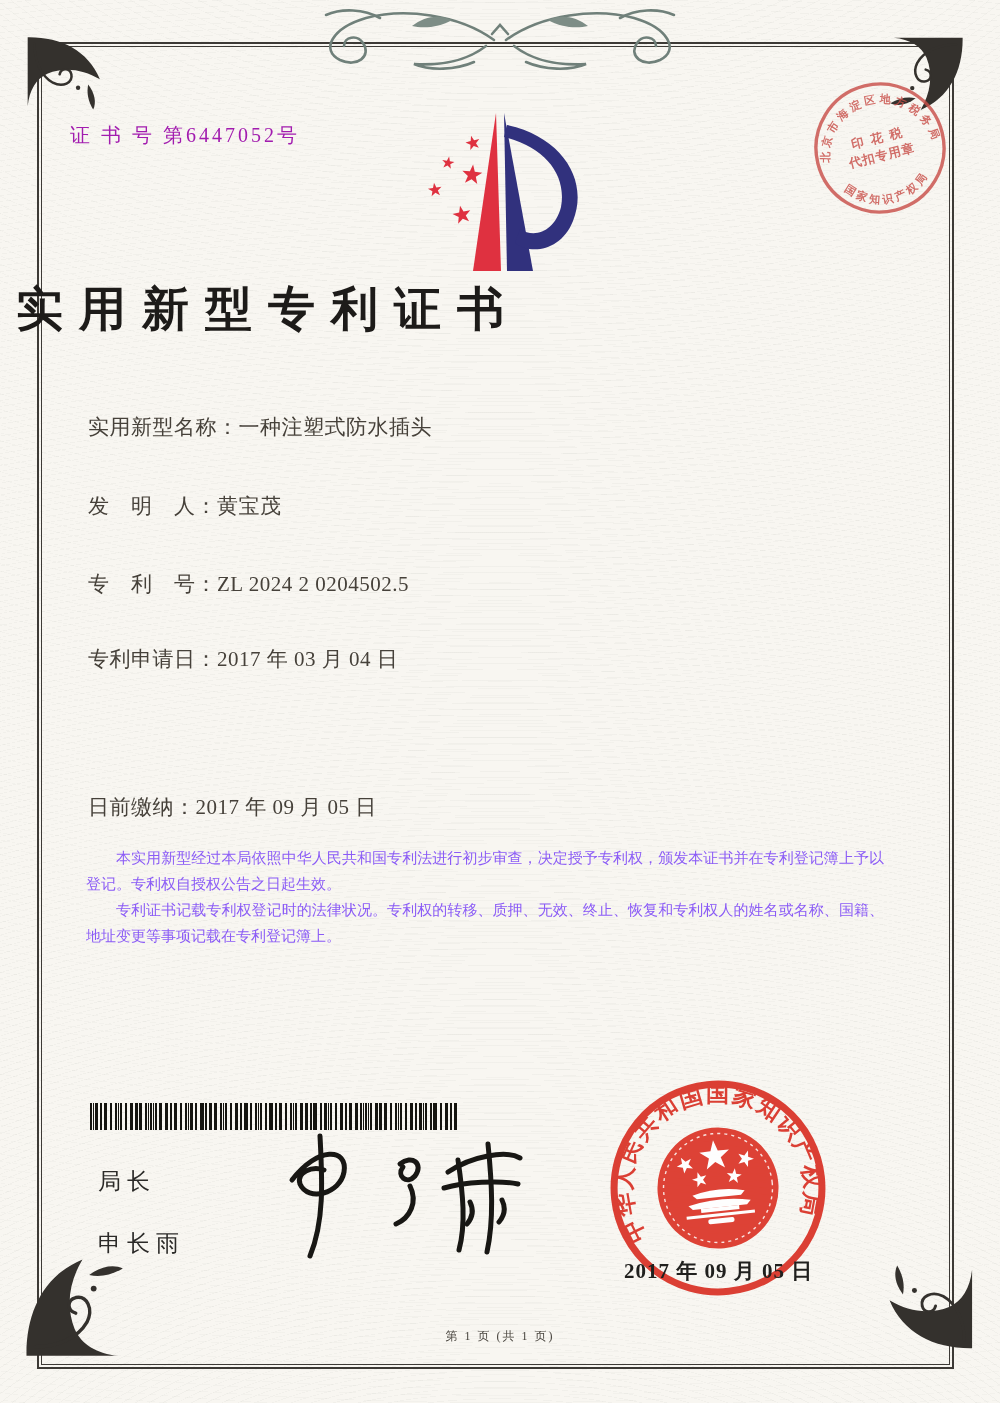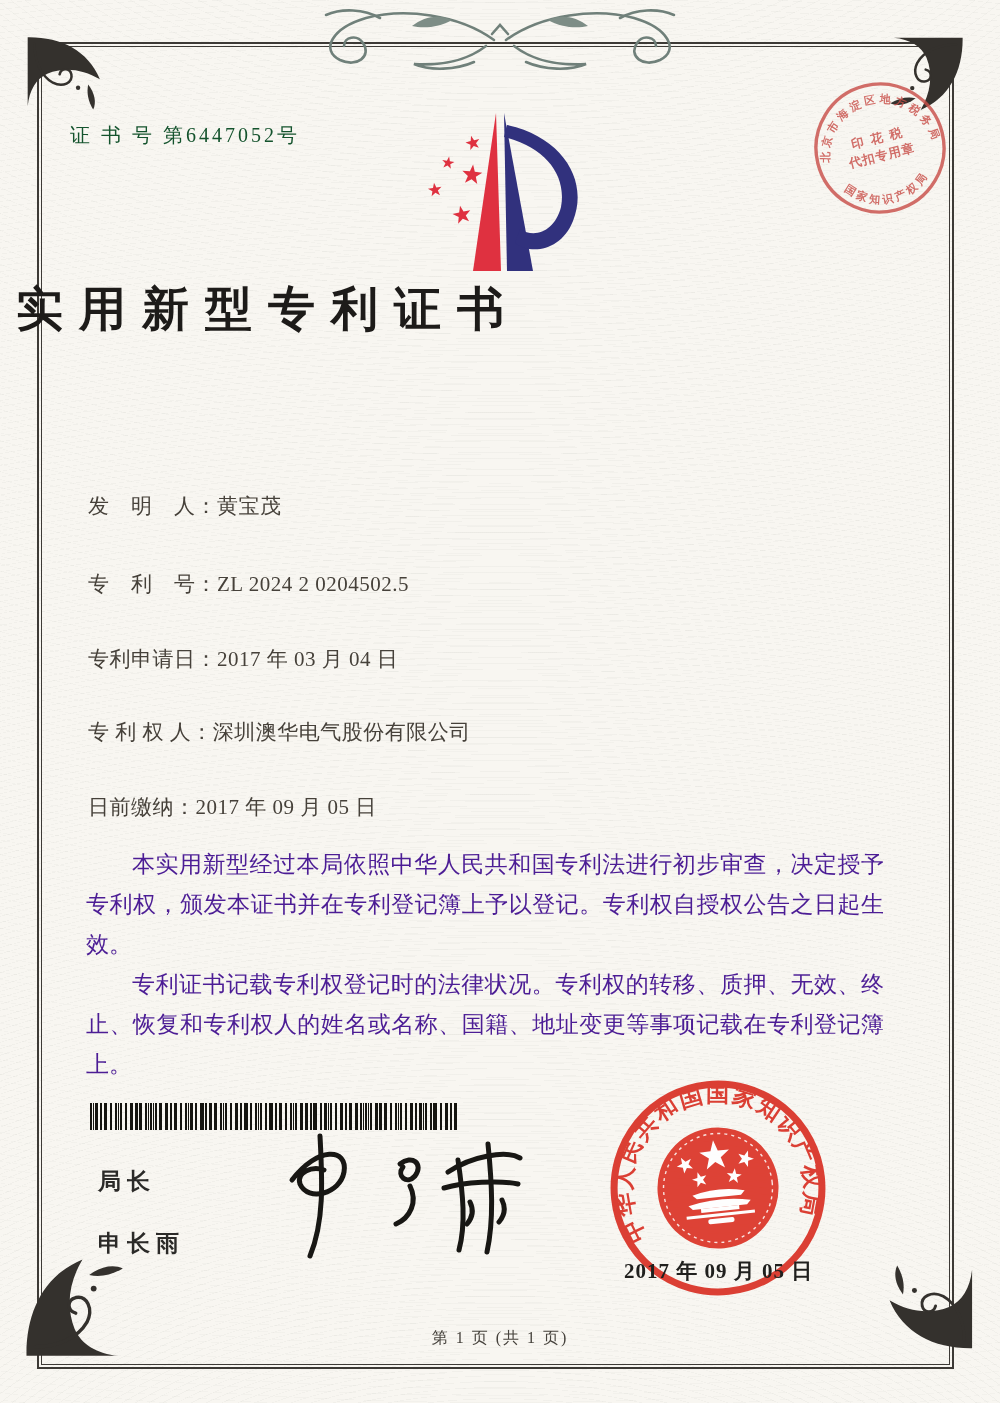--- a/index.html
+++ b/index.html
@@ -13,45 +13,45 @@
     background:
       repeating-radial-gradient(ellipse 1500px 950px at 50% 118%, rgba(110,118,108,.05) 0 1px, transparent 1px 9px),
       repeating-radial-gradient(ellipse 1400px 900px at 50% -18%, rgba(110,118,108,.04) 0 1px, transparent 1px 11px);
   }
   .abs{position:absolute;}
   .frame{
     left:37px;top:42px;width:917px;height:1327px;
     border:2px solid #3d3a36;box-sizing:border-box;
   }
   .frame::after{content:"";position:absolute;inset:2px;border:1px solid #3d3a36;}
-  .cert-no{left:70px;top:122px;font-size:20px;letter-spacing:3px;color:#14532d;white-space:pre;}
+  .cert-no{left:70px;top:122px;font-size:20px;letter-spacing:3px;color:#a21caf;white-space:pre;}
   .title{
     left:0;top:278px;width:100%;text-align:left;
     font-size:47px;font-weight:700;letter-spacing:16px;text-indent:16px;color:#1d1b19;
   }
   .field{left:88px;font-size:21px;color:#46413a;white-space:pre;letter-spacing:.5px;}
   .f0{top:413px;} .f1{top:492px;} .f2{top:570px;} .f3{top:645px;} .f4{top:718px;} .f5{top:793px;}
-  .body-text{left:86px;top:845px;width:798px;font-size:23px;line-height:1.74;
-    text-align:justify;color:#4c1d95;}
+  .body-text{left:86px;top:845px;width:798px;font-size:15px;line-height:1.74;
+    text-align:justify;color:#8b5cf6;}
   .body-text p{margin:0;text-indent:2em;}
   .barcode{
     left:90px;top:1103px;width:370px;height:27px;
     background:
       repeating-linear-gradient(90deg,#15140f 0 2px,transparent 2px 5px),
       repeating-linear-gradient(90deg,#15140f 0 1px,transparent 1px 7px),
       repeating-linear-gradient(90deg,transparent 0 3px,#15140f 3px 4px,transparent 4px 11px);
   }
   .signer{left:98px;font-family:"Liberation Sans","DejaVu Sans",sans-serif;
-    font-weight:700;font-size:23px;letter-spacing:6px;color:#2b2a28;}
+    font-weight:400;font-size:23px;letter-spacing:6px;color:#2b2a28;}
   .signer-title{top:1166px;} .signer-name{top:1212px;margin-top:16px;}
   .signature{left:252px;top:1122px;z-index:6;}
   .office-seal{left:604px;top:1074px;z-index:4;opacity:.93;}
   .issue-date{left:624px;top:1257px;z-index:6;font-size:21px;font-weight:600;
     letter-spacing:1px;color:#20201e;white-space:pre;}
-  .footer{left:0;top:1328px;width:100%;text-align:center;font-size:16px;
+  .footer{left:0;top:1328px;width:100%;text-align:center;font-size:12px;
     letter-spacing:2px;color:#46423c;}
   .logo{left:403px;top:103px;}
   .tax-seal{left:810px;top:78px;opacity:.82;}
   .corner{pointer-events:none;}
   .topscroll{left:262px;top:4px;}
 </style>
 </head>
 <body>
 
 <div class="page">
@@ -127,24 +127,24 @@
       <text font-size="11" font-weight="700" letter-spacing="3" fill="#c9504a" font-family="Liberation Serif, serif">
         <textPath href="#taxBottom" startOffset="5">国家知识产权局</textPath>
       </text>
       <text x="70" y="64" text-anchor="middle" font-size="12.5" font-weight="700" fill="#c9504a" letter-spacing="2" font-family="Liberation Serif, serif">印 花 税</text>
       <text x="70" y="82" text-anchor="middle" font-size="12.5" font-weight="700" fill="#c9504a" letter-spacing="1" font-family="Liberation Serif, serif">代扣专用章</text>
     </g>
   </svg>
 
   <div class="abs title">实用新型专利证书</div>
 
+  <div class="abs field f0"><span>实用新型名称：</span><span>一种注塑式防水插头</span></div>
   <div class="abs field f1"><span>发　明　人：</span><span>黄宝茂</span></div>
   <div class="abs field f2"><span>专　利　号：</span><span>ZL 2024 2 0204502.5</span></div>
   <div class="abs field f3"><span>专利申请日：</span><span>2017 年 03 月 04 日</span></div>
-  <div class="abs field f4"><span>专 利 权 人：</span><span>深圳澳华电气股份有限公司</span></div>
   <div class="abs field f5"><span>日前缴纳：</span><span>2017 年 09 月 05 日</span></div>
 
   <div class="abs body-text">
     <p>本实用新型经过本局依照中华人民共和国专利法进行初步审查，决定授予专利权，颁发本证书并在专利登记簿上予以登记。专利权自授权公告之日起生效。</p>
     <p>专利证书记载专利权登记时的法律状况。专利权的转移、质押、无效、终止、恢复和专利权人的姓名或名称、国籍、地址变更等事项记载在专利登记簿上。</p>
   </div>
 
   <div class="abs barcode"></div>
 
   <div class="abs signer signer-title">局长</div>

